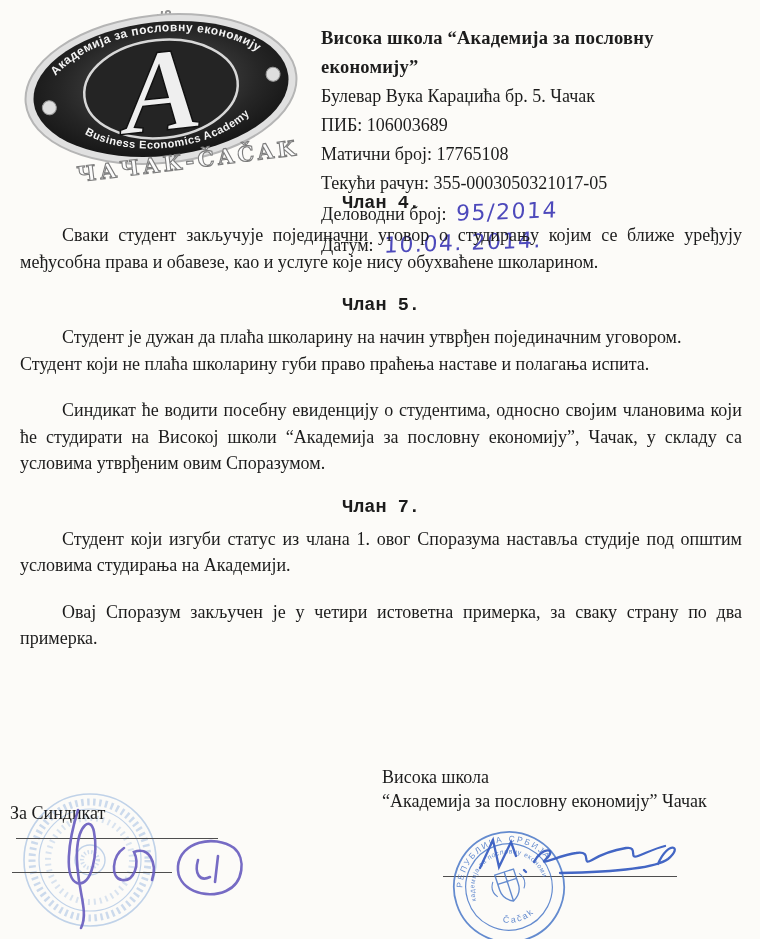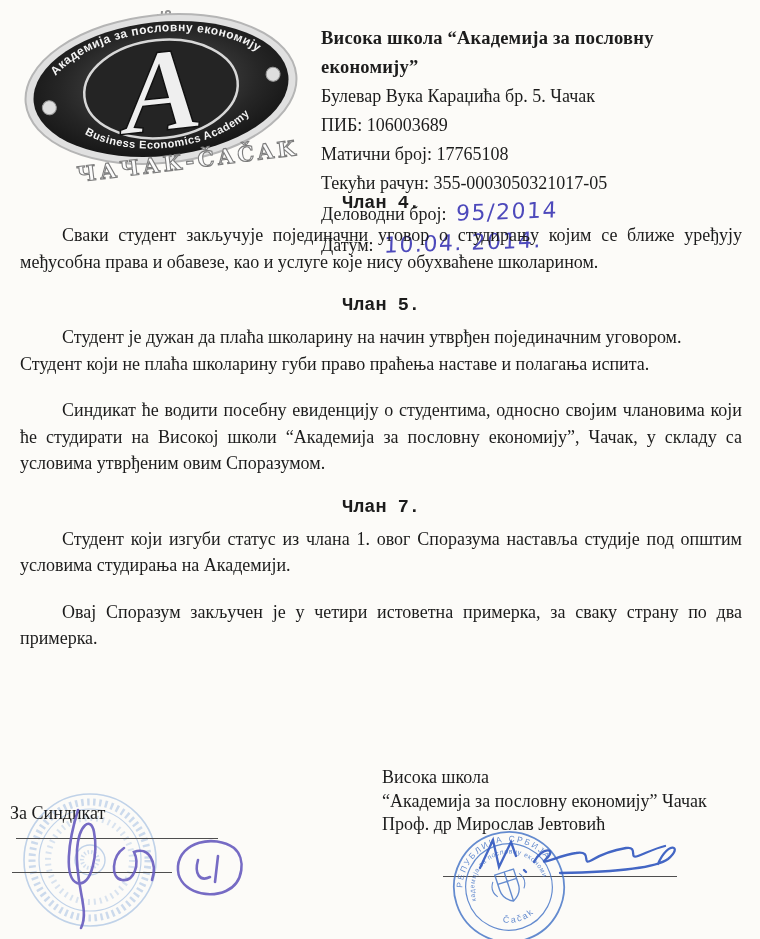--- a/index.html
+++ b/index.html
@@ -147,21 +147,20 @@
       <path d="M30,20 C20,52 16,88 29,93 C44,98 50,62 46,42 C43,26 31,34 29,60 C27,96 42,120 33,138"></path>
       <path d="M76,58 C64,66 62,88 74,90 C86,92 92,74 86,62 C100,56 110,72 104,90"></path>
       <path d="M186,58 C166,44 132,52 130,76 C128,100 158,110 178,101 C196,93 198,68 186,58"></path>
       <path d="M150,70 C146,84 152,92 162,87 M170,66 l-3,26"></path>
     </g>
   </svg>
 
   <div class="sig-right-block">
     <div>Висока школа</div>
     <div>“Академија за пословну економију” Чачак</div>
-    <div>Проф. др Мирослав Јевтовић</div>
   </div>
   <div class="line r-line"></div>
 
   <svg class="stamp-right" width="118" height="118" viewBox="0 0 120 120">
     <defs>
       <path id="stOut" d="M12,62 A48,48 0 0 1 108,62" fill="none"></path>
       <path id="stIn" d="M24,62 A36,36 0 0 1 96,62" fill="none"></path>
       <path id="stBot" d="M26,74 A37,37 0 0 0 94,74" fill="none"></path>
     </defs>
     <g transform="rotate(-18 60 60)">

